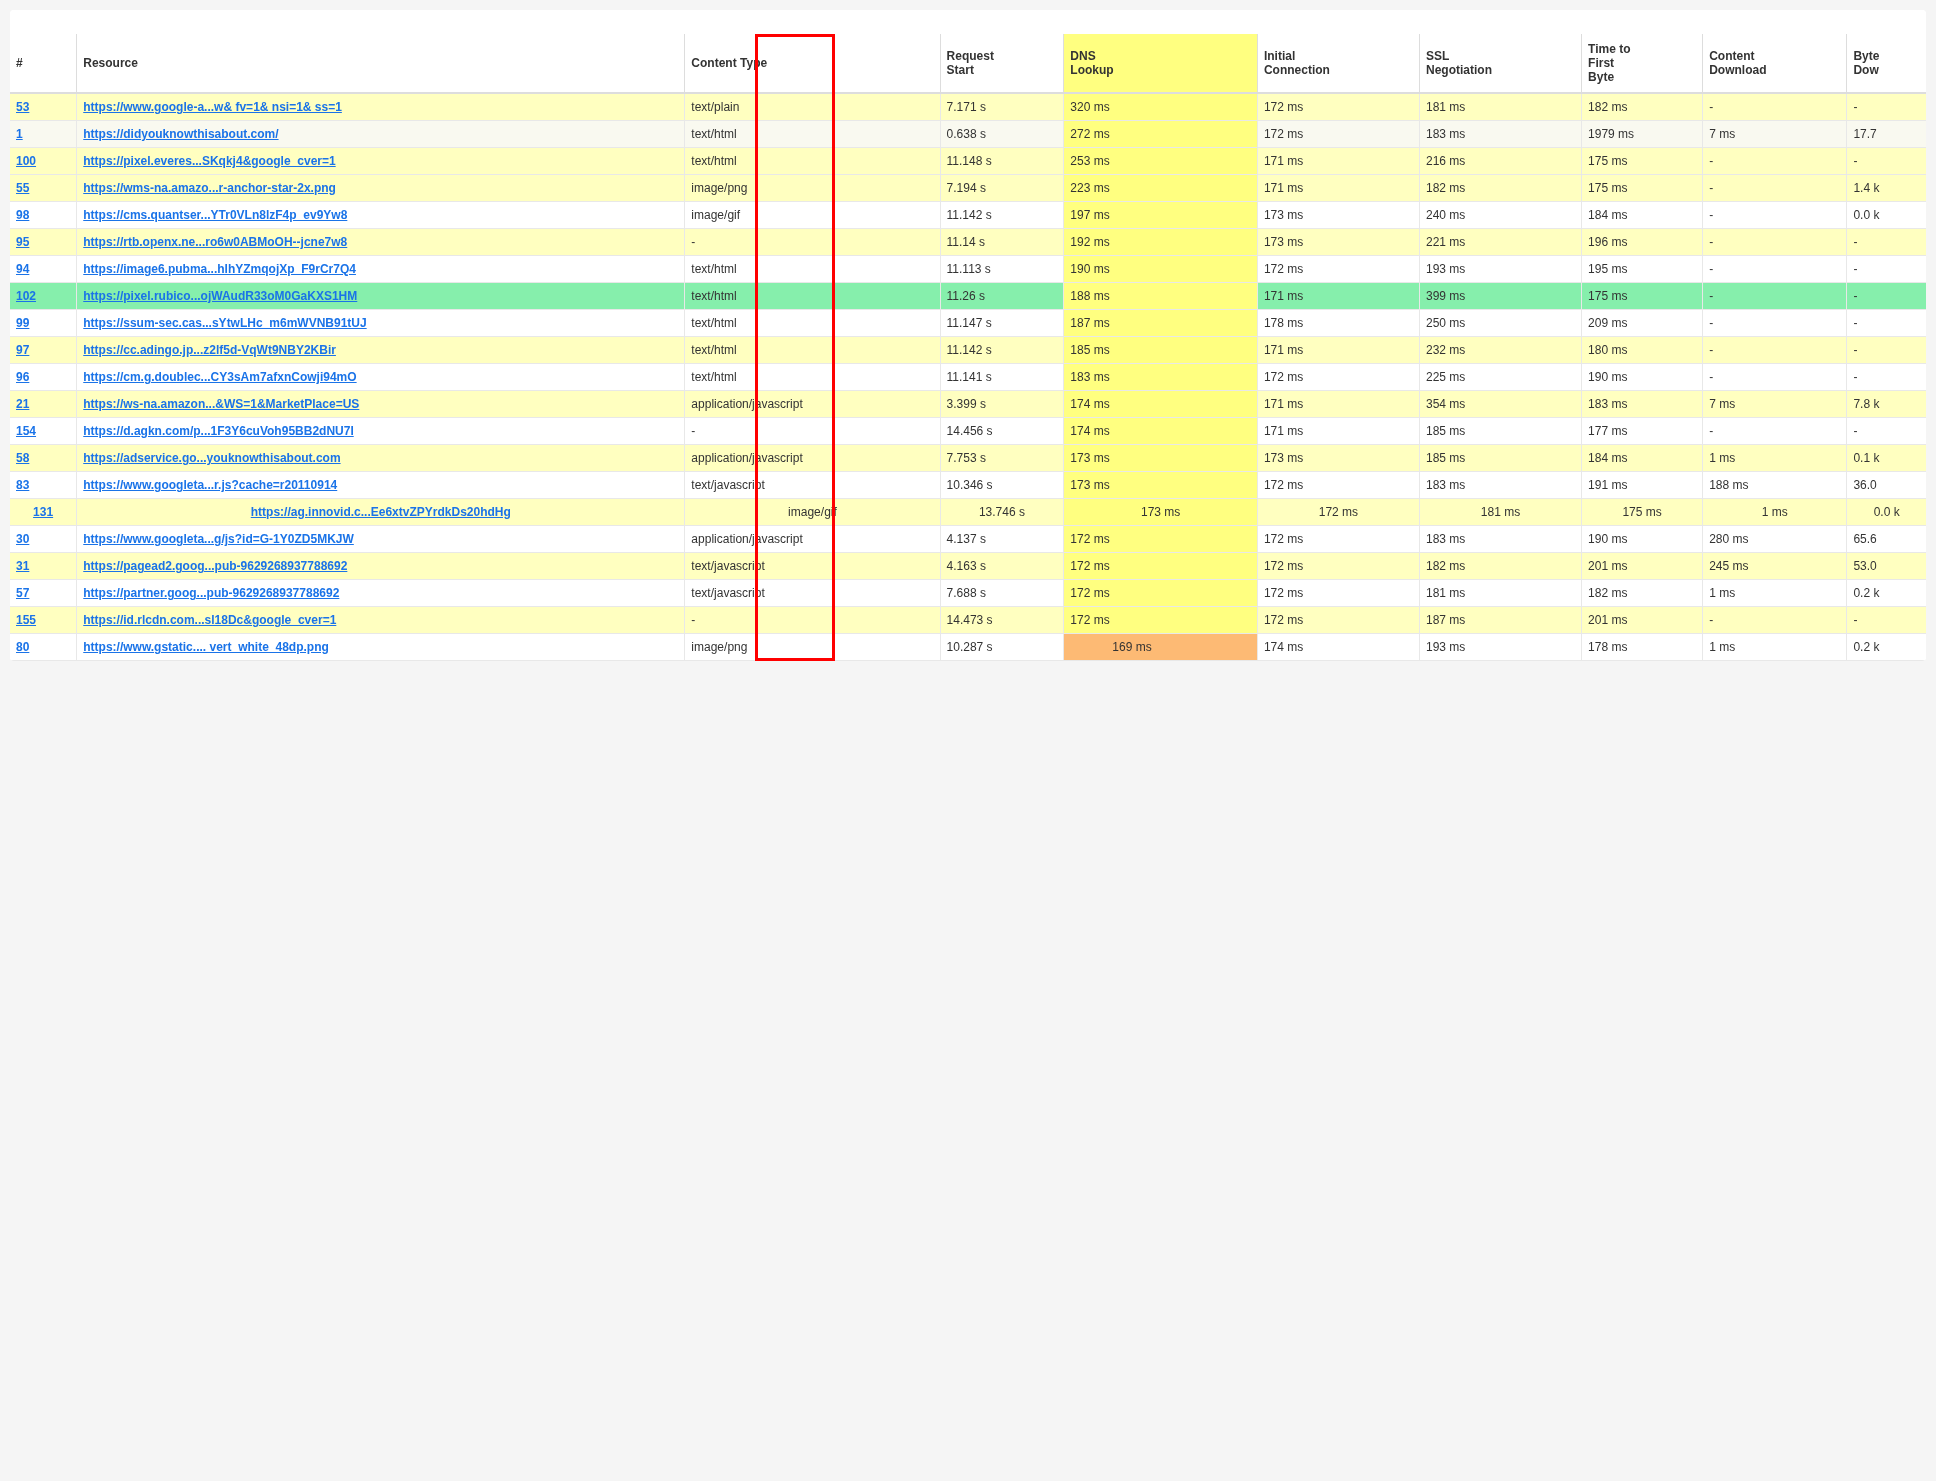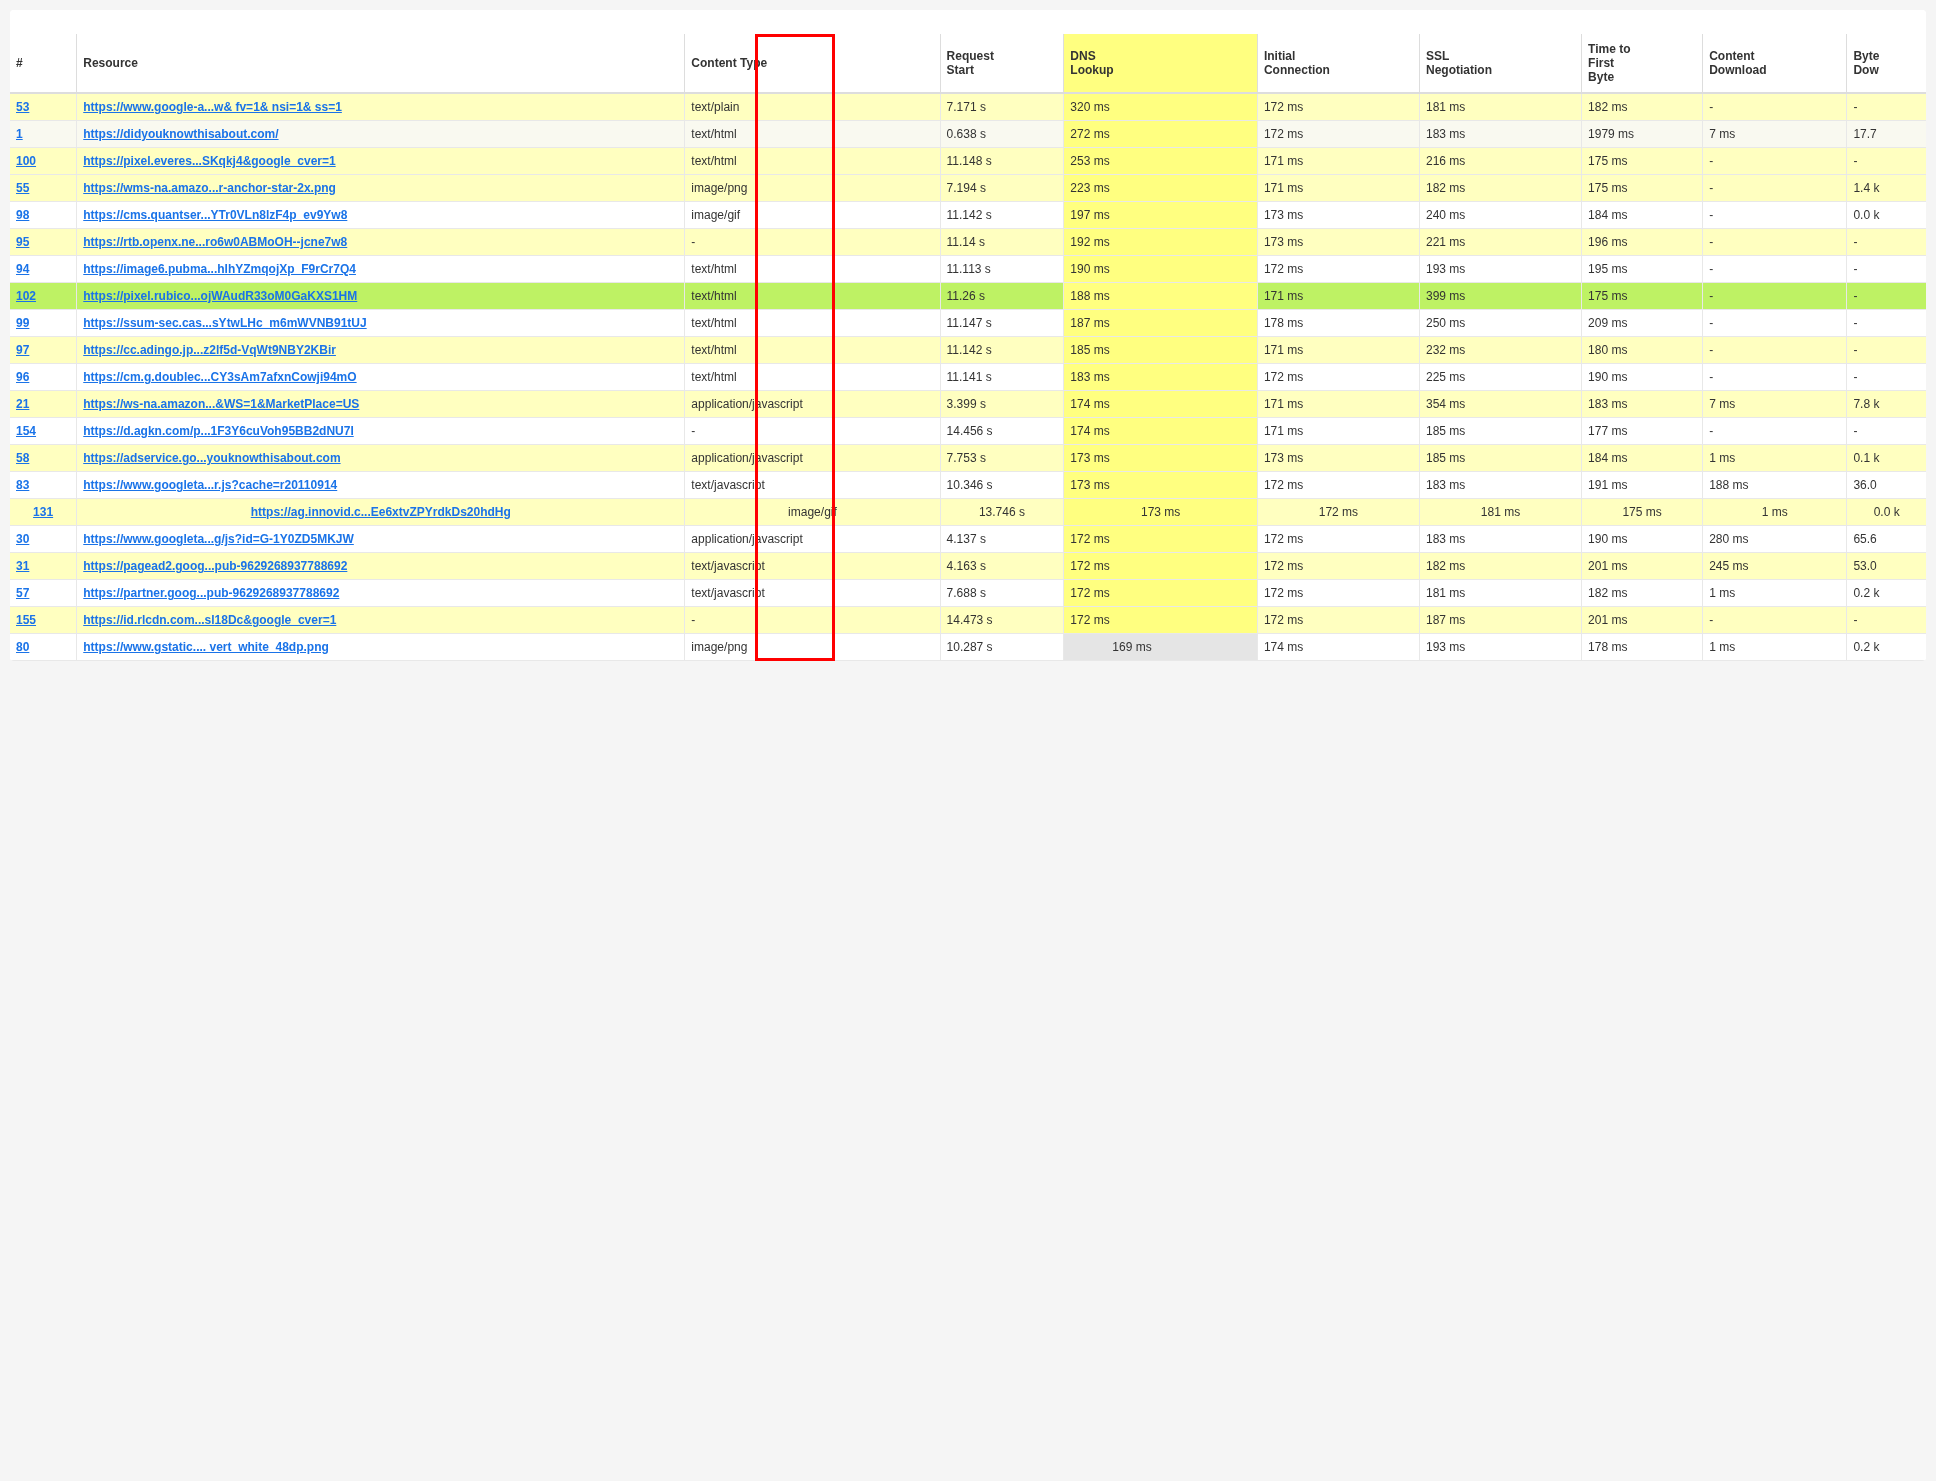--- a/index.html
+++ b/index.html
@@ -173,21 +173,21 @@
             <td><span class="resource-link row-num">https://image6.pubma...hlhYZmqojXp_F9rCr7Q4</span></td>
             <td>text/html</td>
             <td>11.113 s</td>
             <td style="background: rgb(255, 255, 128);">190 ms</td>
             <td>172 ms</td>
             <td>193 ms</td>
             <td>195 ms</td>
             <td>-</td>
             <td>-</td>
           </tr>
-          <tr style="background: #bef264; margin-left: 44px;">
+          <tr style="background: #86efac; margin-left: 44px;">
             <td><span class="resource-link row-num">102</span></td>
             <td><span class="resource-link row-num">https://pixel.rubico...ojWAudR33oM0GaKXS1HM</span></td>
             <td>text/html</td>
             <td>11.26 s</td>
             <td style="background: rgb(255, 255, 128);">188 ms</td>
             <td>171 ms</td>
             <td>399 ms</td>
             <td>175 ms</td>
             <td>-</td>
             <td>-</td>
@@ -334,21 +334,21 @@
             <td>187 ms</td>
             <td>201 ms</td>
             <td>-</td>
             <td>-</td>
           </tr>
           <tr style="background: rgb(255, 255, 255);">
             <td><span class="resource-link row-num">80</span></td>
             <td><span class="resource-link row-num">https://www.gstatic.... vert_white_48dp.png</span></td>
             <td>image/png</td>
             <td>10.287 s</td>
-            <td style="background: #e5e5e5; padding-left: 48px;">169 ms</td>
+            <td style="background: #fdba74; padding-left: 48px;">169 ms</td>
             <td>174 ms</td>
             <td>193 ms</td>
             <td>178 ms</td>
             <td>1 ms</td>
             <td>0.2 k</td>
           </tr>
         </tbody>
     </table>
   </div>
 </div>

